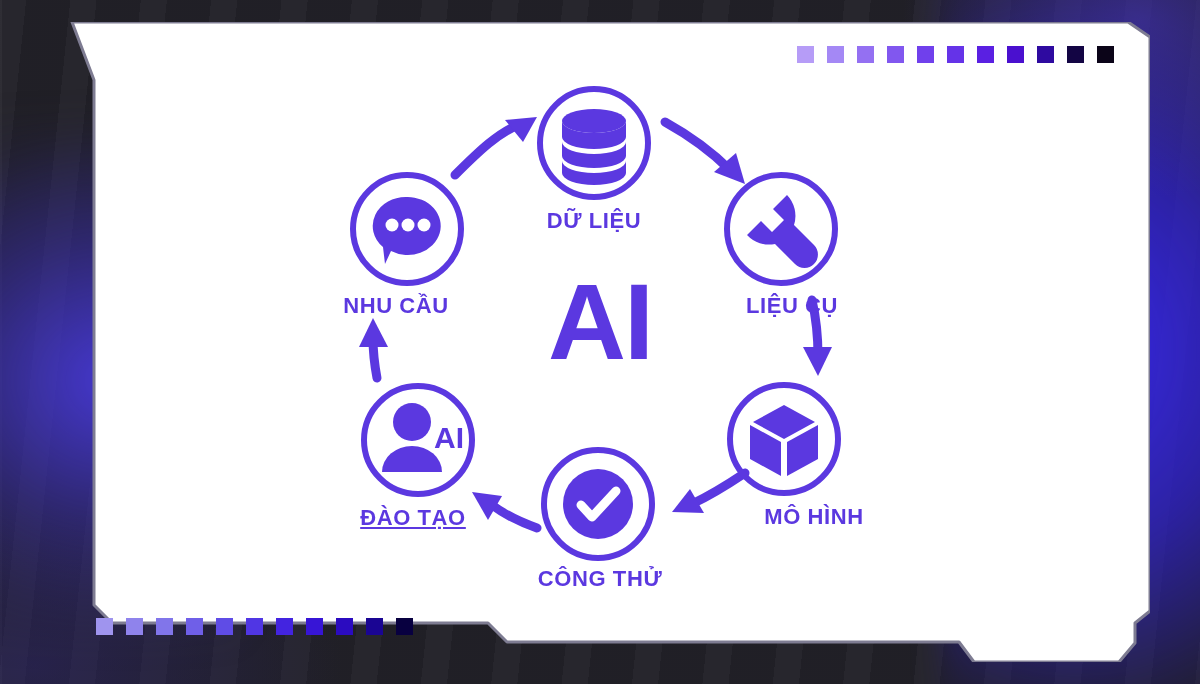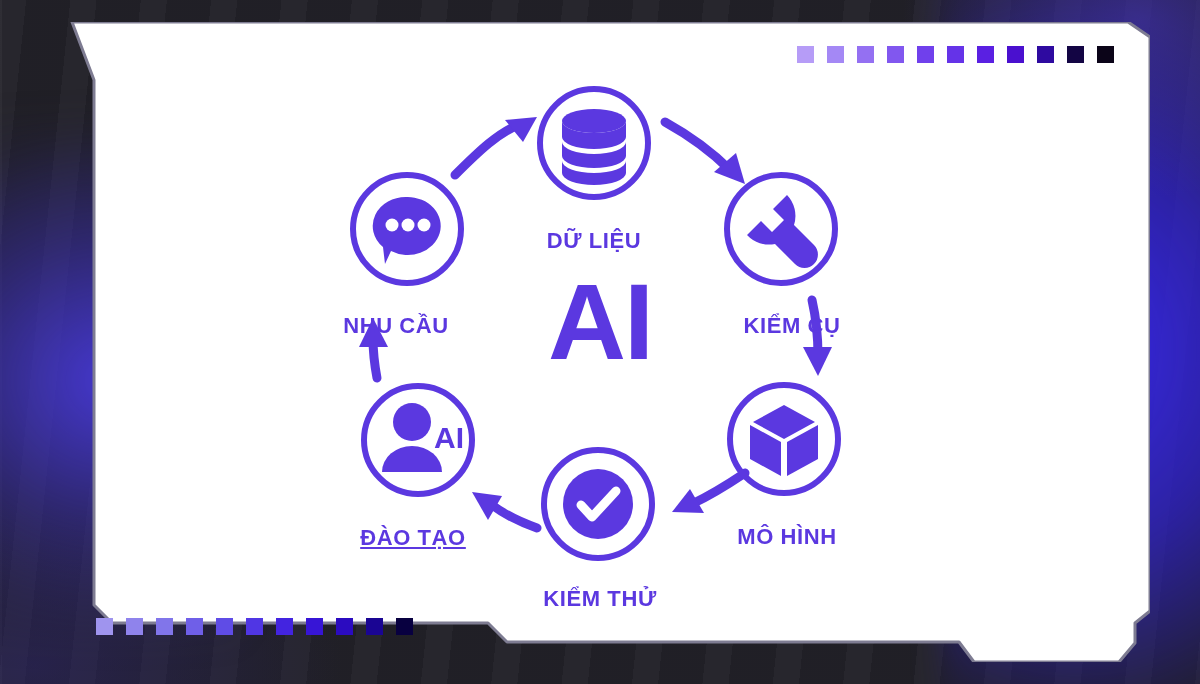--- a/index.html
+++ b/index.html
@@ -156,21 +156,20 @@
   .node-label {
     position: absolute;
     color: #5b38e0;
     font-family: "Liberation Sans", sans-serif;
     font-weight: bold;
     font-size: 22px;
     letter-spacing: 0.6px;
     white-space: nowrap;
     transform: translateX(-50%);
     text-align: center;
-    margin-top: 20px;
   }
 
   .center-word {
     position: absolute;
     left: 600px; top: 268px;
     transform: translateX(-50%);
     color: #5b38e0;
     font-family: "Liberation Sans", sans-serif;
     font-weight: bold;
     font-size: 108px;
@@ -328,19 +327,19 @@
           <circle cx="1" cy="-4" r="6.5" fill="#ffffff"></circle>
           <circle cx="17" cy="-4" r="6.5" fill="#ffffff"></circle>
         </g>
       </g>
     </svg>
   </div>
 
   <div class="center-word">AI</div>
 
   <div class="node-label" style="left:594px; top:208px;">DỮ LIỆU</div>
-  <div class="node-label" style="left:792px; top:293px;">KIỂM CỤ</div>
-  <div class="node-label" style="left:787px; top:504px;">MÔ HÌNH</div>
-  <div class="node-label" style="left:600px; top:566px;">KIỂM THỬ</div>
+  <div class="node-label" style="left:792px; top:293px;">LIỆU CỤ</div>
+  <div class="node-label" style="left:814px; top:504px;">MÔ HÌNH</div>
+  <div class="node-label" style="left:600px; top:566px;">CÔNG THỬ</div>
   <div class="node-label" style="left:413px; top:505px;text-decoration:underline;">ĐÀO TẠO</div>
   <div class="node-label" style="left:396px; top:293px;">NHU CẦU</div>
 
 </div>
 
 </body></html>

